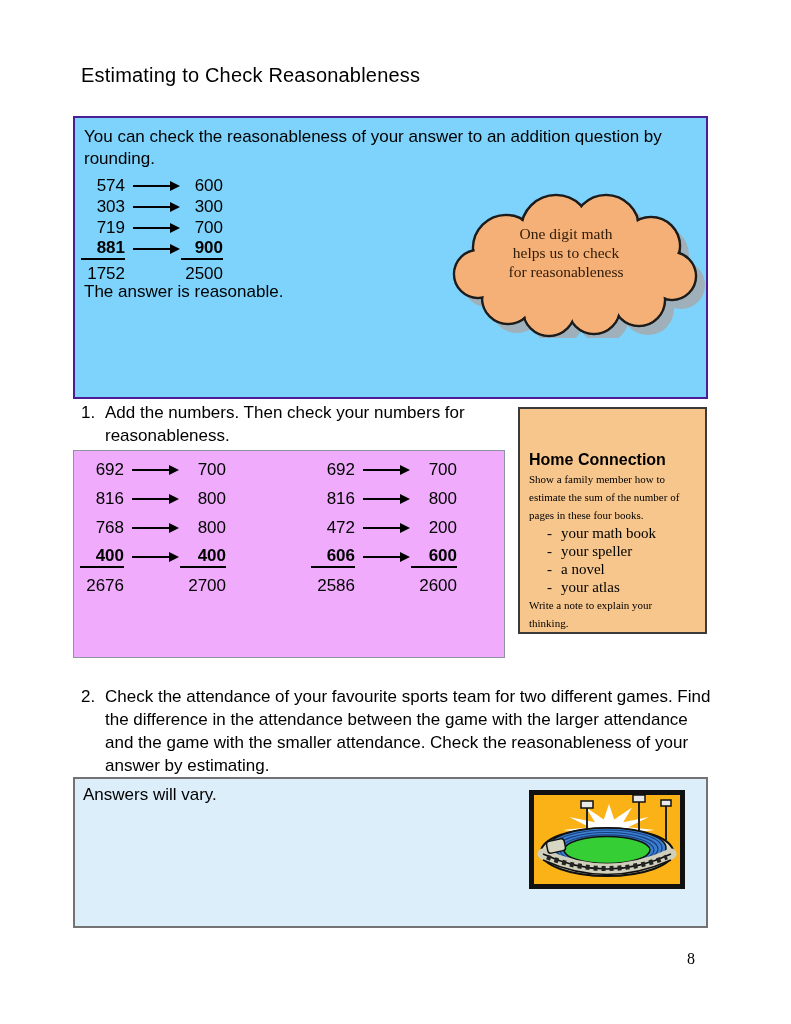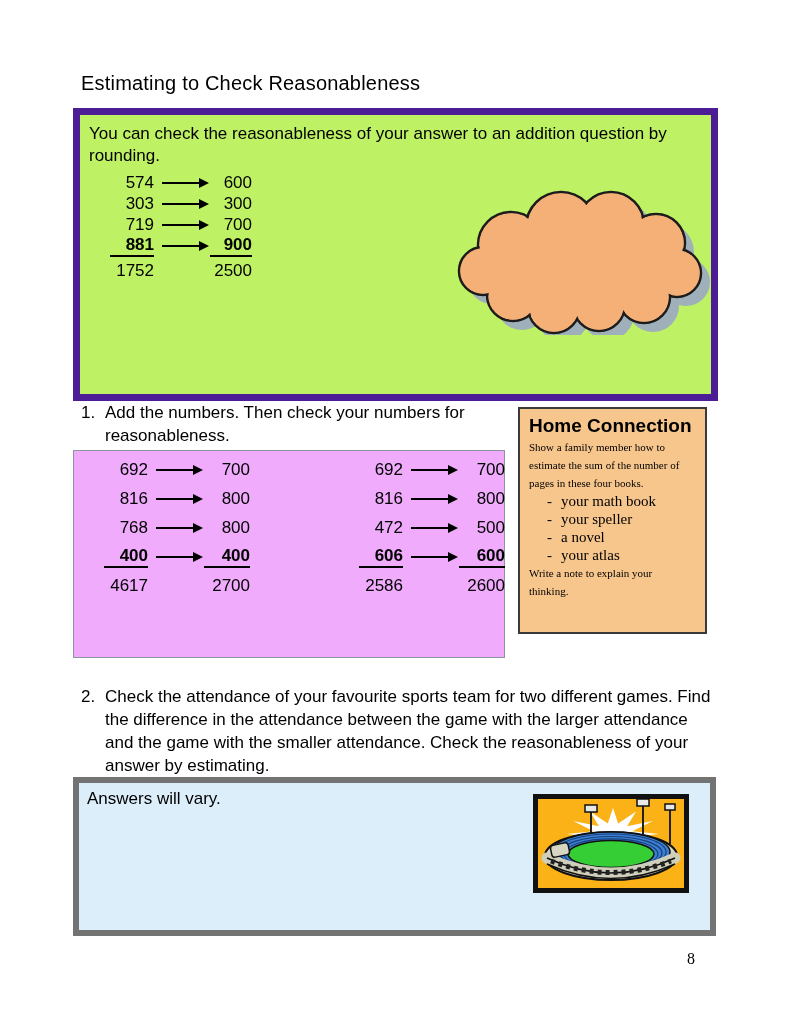--- a/index.html
+++ b/index.html
@@ -1,27 +1,27 @@
 <!DOCTYPE html>
 <html><head>
 <meta charset="utf-8">
 <style>
   html,body{margin:0;padding:0;background:#fff;}
   #page{position:relative;width:791px;height:1024px;background:#ffffff;
         font-family:"Liberation Sans",sans-serif;color:#000;overflow:hidden;}
 
-  .title{position:absolute;left:81px;top:72px;font-size:20px;letter-spacing:0.2px;}
-
-  
-  .intro-box{position:absolute;left:73px;top:108px;width:631px;height:279px;
-             background:#bef264;border:7px solid #4c1d95;}
+  .title{position:absolute;left:81px;top:64px;font-size:20px;letter-spacing:0.2px;}
+
+  
+  .intro-box{position:absolute;left:73px;top:116px;width:631px;height:279px;
+             background:#7dd3fc;border:2px solid #4c1d95;}
   .intro-text{position:absolute;left:9px;top:8px;width:595px;font-size:17px;line-height:22px;}
   .round-table{position:absolute;left:6px;top:57px;}
   .nrow{display:flex;align-items:center;height:21px;font-size:17px;}
-  .nrow .c1{width:44px;text-align:right;margin-left:24px;}
+  .nrow .c1{width:44px;text-align:right;}
   .nrow .c2{width:42px;margin-left:2px;text-align:right;}
   .arrowcell{width:46px;margin-left:8px;display:flex;align-items:center;}
   .arrow{position:relative;width:38px;height:2px;background:#000;}
   .arrow::after{content:"";position:absolute;right:-9px;top:-4px;
     border-left:10px solid #000;border-top:5px solid transparent;border-bottom:5px solid transparent;}
   .ul{border-bottom:2px solid #000;font-weight:bold;}
   .conclusion{position:absolute;left:9px;top:164px;font-size:17px;}
 
   
   .cloud-wrap{position:absolute;left:352px;top:62px;width:278px;height:158px;}
@@ -41,28 +41,28 @@
   .wcol .nrow{height:29px;font-size:17px;}
   .wcol .c1{width:44px;text-align:right;}
   .wcol .c2{width:46px;margin-left:2px;text-align:right;}
   .wcol2{margin-left:85px;}
   .sumrow{height:29px;}
   .sumrow .arrowcell .arrow{visibility:hidden;}
 
   
   .home-box{position:absolute;left:518px;top:407px;width:176px;height:217px;
             background:#f7c68d;border:2px solid #3a3a3a;padding:6px 0 0 9px;}
-  .home-title{font-size:19px;font-weight:bold;margin-bottom:1px;}
+  .home-title{font-size:16px;font-weight:bold;margin-bottom:1px;margin-top:36px;}
   .home-body{font-family:"Liberation Serif",serif;font-size:11px;line-height:18px;width:158px;}
   .home-item{display:flex;font-family:"Liberation Serif",serif;font-size:15px;line-height:18px;}
   .home-item .dash{width:14px;margin-left:18px;text-align:left;}
 
   
   .answer-box{position:absolute;left:73px;top:777px;width:631px;height:147px;
-              background:#ddeefb;border:6px solid #737373;}
+              background:#ddeefb;border:2px solid #737373;}
   .answer-text{position:absolute;left:8px;top:6px;font-size:17px;}
   .stadium-wrap{position:absolute;left:454px;top:11px;width:156px;height:99px;}
 
   .page-num{position:absolute;left:687px;top:950px;font-family:"Liberation Serif",serif;font-size:16px;}
 </style>
 </head>
 <body>
 
 <div id="page">
 
@@ -102,20 +102,21 @@
       </div>
       <div class="nrow sumrow">
         <span class="c1">1752</span>
         <span class="arrowcell">
             <span class="arrow"></span>
           </span>
         <span class="c2">2500</span>
       </div>
     </div>
 
+    <div class="conclusion">The answer is reasonable.</div>
 
     <div class="cloud-wrap">
       <svg width="278" height="158" viewBox="0 0 278 158">
         <g transform="translate(9,10)">
 
           <g transform="translate(9,9)" fill="#9fb0ba">
             <circle cx="70" cy="58" r="33"></circle>
               <circle cx="120" cy="40" r="35"></circle>
             <circle cx="170" cy="38" r="33"></circle>
               <circle cx="215" cy="56" r="29"></circle>
@@ -149,20 +150,25 @@
             <circle cx="236" cy="86" r="22.5"></circle>
               <circle cx="203" cy="110" r="24.5"></circle>
             <circle cx="158" cy="118" r="24.5"></circle>
               <circle cx="113" cy="120" r="24.5"></circle>
             <circle cx="72" cy="108" r="24.5"></circle>
               <circle cx="42" cy="84" r="22.5"></circle>
             <ellipse cx="138" cy="80" rx="96" ry="46"></ellipse>
           </g>
         </g>
       </svg>
+      <div class="cloud-text">
+        <span style="display:block">One digit math</span>
+        <span style="display:block">helps us to check</span>
+        <span style="display:block">for reasonableness</span>
+      </div>
     </div>
   </div>
 
   <div class="question" id="q1">
     <span class="qnum">1.</span>
     <span class="qtext">Add the numbers.  Then check your numbers for reasonableness.</span>
   </div>
 
   <div class="work-box">
     <div class="work-cols">
@@ -189,21 +195,21 @@
           <span class="c2">800</span>
         </div>
         <div class="nrow">
           <span class="c1 ul">400</span>
           <span class="arrowcell">
               <span class="arrow"></span>
             </span>
           <span class="c2 ul">400</span>
         </div>
         <div class="nrow sumrow">
-          <span class="c1">4617</span>
+          <span class="c1">2676</span>
           <span class="arrowcell">
               <span class="arrow"></span>
             </span>
           <span class="c2">2700</span>
         </div>
       </div>
 
       <div class="wcol wcol2">
         <div class="nrow">
           <span class="c1">692</span>
@@ -217,21 +223,21 @@
           <span class="arrowcell">
               <span class="arrow"></span>
             </span>
           <span class="c2">800</span>
         </div>
         <div class="nrow">
           <span class="c1">472</span>
           <span class="arrowcell">
               <span class="arrow"></span>
             </span>
-          <span class="c2">500</span>
+          <span class="c2">200</span>
         </div>
         <div class="nrow">
           <span class="c1 ul">606</span>
           <span class="arrowcell">
               <span class="arrow"></span>
             </span>
           <span class="c2 ul">600</span>
         </div>
         <div class="nrow sumrow">
           <span class="c1">2586</span>

